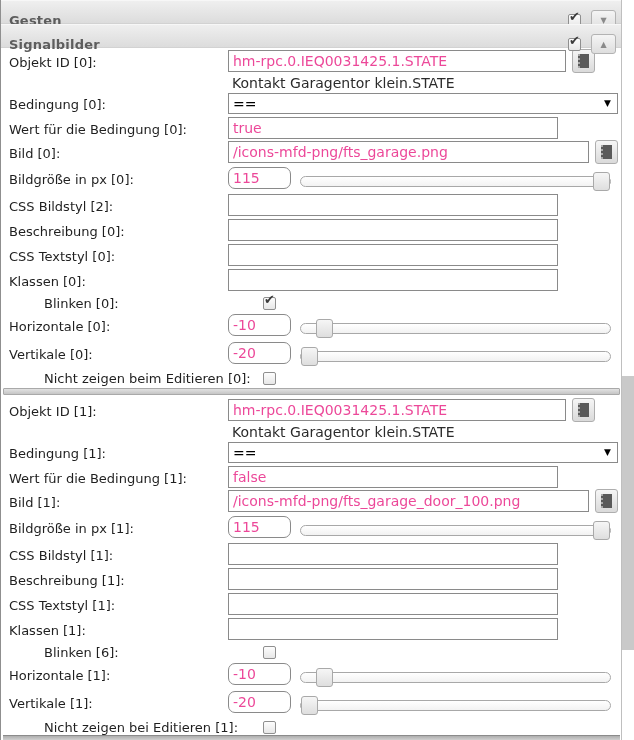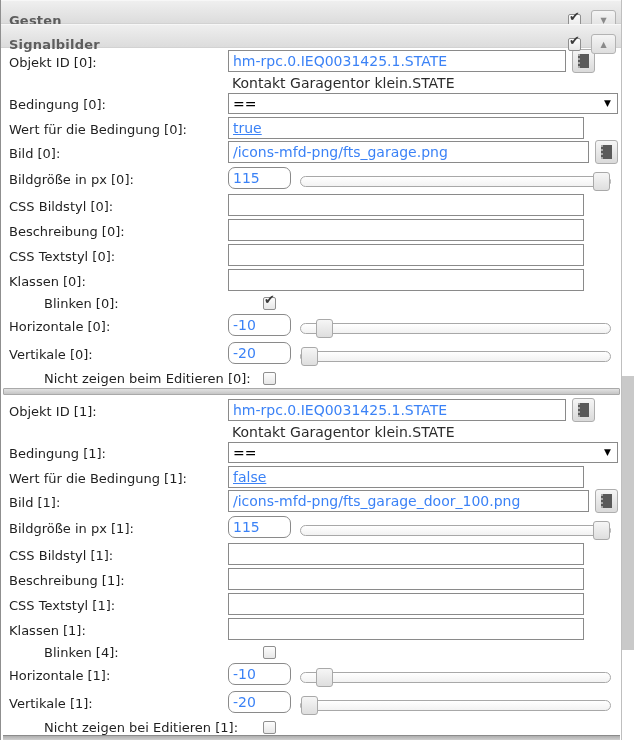--- a/index.html
+++ b/index.html
@@ -44,24 +44,24 @@
   .row { display:flex; align-items:center; padding-left:8px; }
   .lbl { width:219px; flex:none; padding-top:3px; color:#1f1f1f; }
   .r-id     { height:24px; }
   .r-static { height:18px; }
   .r-select { height:24px; }
   .r-text   { height:25px; }
   .r-slider { height:28px; }
   .r-check  { height:19px;padding-left:43px; }
   .ti {
     height:22px; border:1px solid #8a8a8a; border-radius:0; background:#fff;
-    padding:1px 4px; font:14px "DejaVu Sans","Liberation Sans",sans-serif; color:#3b82f6;
+    padding:1px 4px; font:14px "DejaVu Sans","Liberation Sans",sans-serif; color:#ec4899;
     outline:none;
   }
-  .w-full { width:356px;text-decoration:underline; }
+  .w-full { width:330px; }
   .w-id   { width:338px; }
   .w-bild { width:361px; }
   .w-num  { width:63px;border-radius:7px; }
   .pick {
     width:23px; height:24px; margin-left:6px; flex:none;
     border:1px solid #aeaeae; border-radius:3px;
     background:linear-gradient(#f6f6f6,#dadada);
     display:flex; align-items:center; justify-content:center;
   }
   .pick-icon { width:11px; height:14px; background:#5a5a5a; border-left:2px dotted #a9a9a9; }
@@ -151,21 +151,21 @@
         </span>
       </div>
       <div class="row r-slider">
         <span class="lbl">Bildgröße in px [0]:</span>
         <input class="ti w-num" type="text" value="115" style="">
         <span class="slider">
           <span class="handle" style="left: 292px;"></span>
         </span>
       </div>
       <div class="row r-text">
-        <span class="lbl">CSS Bildstyl [0]:</span>
+        <span class="lbl">CSS Bildstyl [2]:</span>
         <input class="ti w-full" type="text" style="">
       </div>
       <div class="row r-text">
         <span class="lbl">Beschreibung [0]:</span>
         <input class="ti w-full" type="text" style="">
       </div>
       <div class="row r-text">
         <span class="lbl">CSS Textstyl [0]:</span>
         <input class="ti w-full" type="text" style="">
       </div>
@@ -244,21 +244,21 @@
       </div>
       <div class="row r-text">
         <span class="lbl">CSS Textstyl [1]:</span>
         <input class="ti w-full" type="text" style="">
       </div>
       <div class="row r-text">
         <span class="lbl">Klassen [1]:</span>
         <input class="ti w-full" type="text" style="">
       </div>
       <div class="row r-check">
-        <span class="lbl">Blinken [4]:</span>
+        <span class="lbl">Blinken [6]:</span>
         <span class="cb"></span>
       </div>
       <div class="row r-slider">
         <span class="lbl">Horizontale [1]:</span>
         <input class="ti w-num" type="text" value="-10" style="">
         <span class="slider">
           <span class="handle" style="left: 15px;"></span>
         </span>
       </div>
       <div class="row r-slider">

